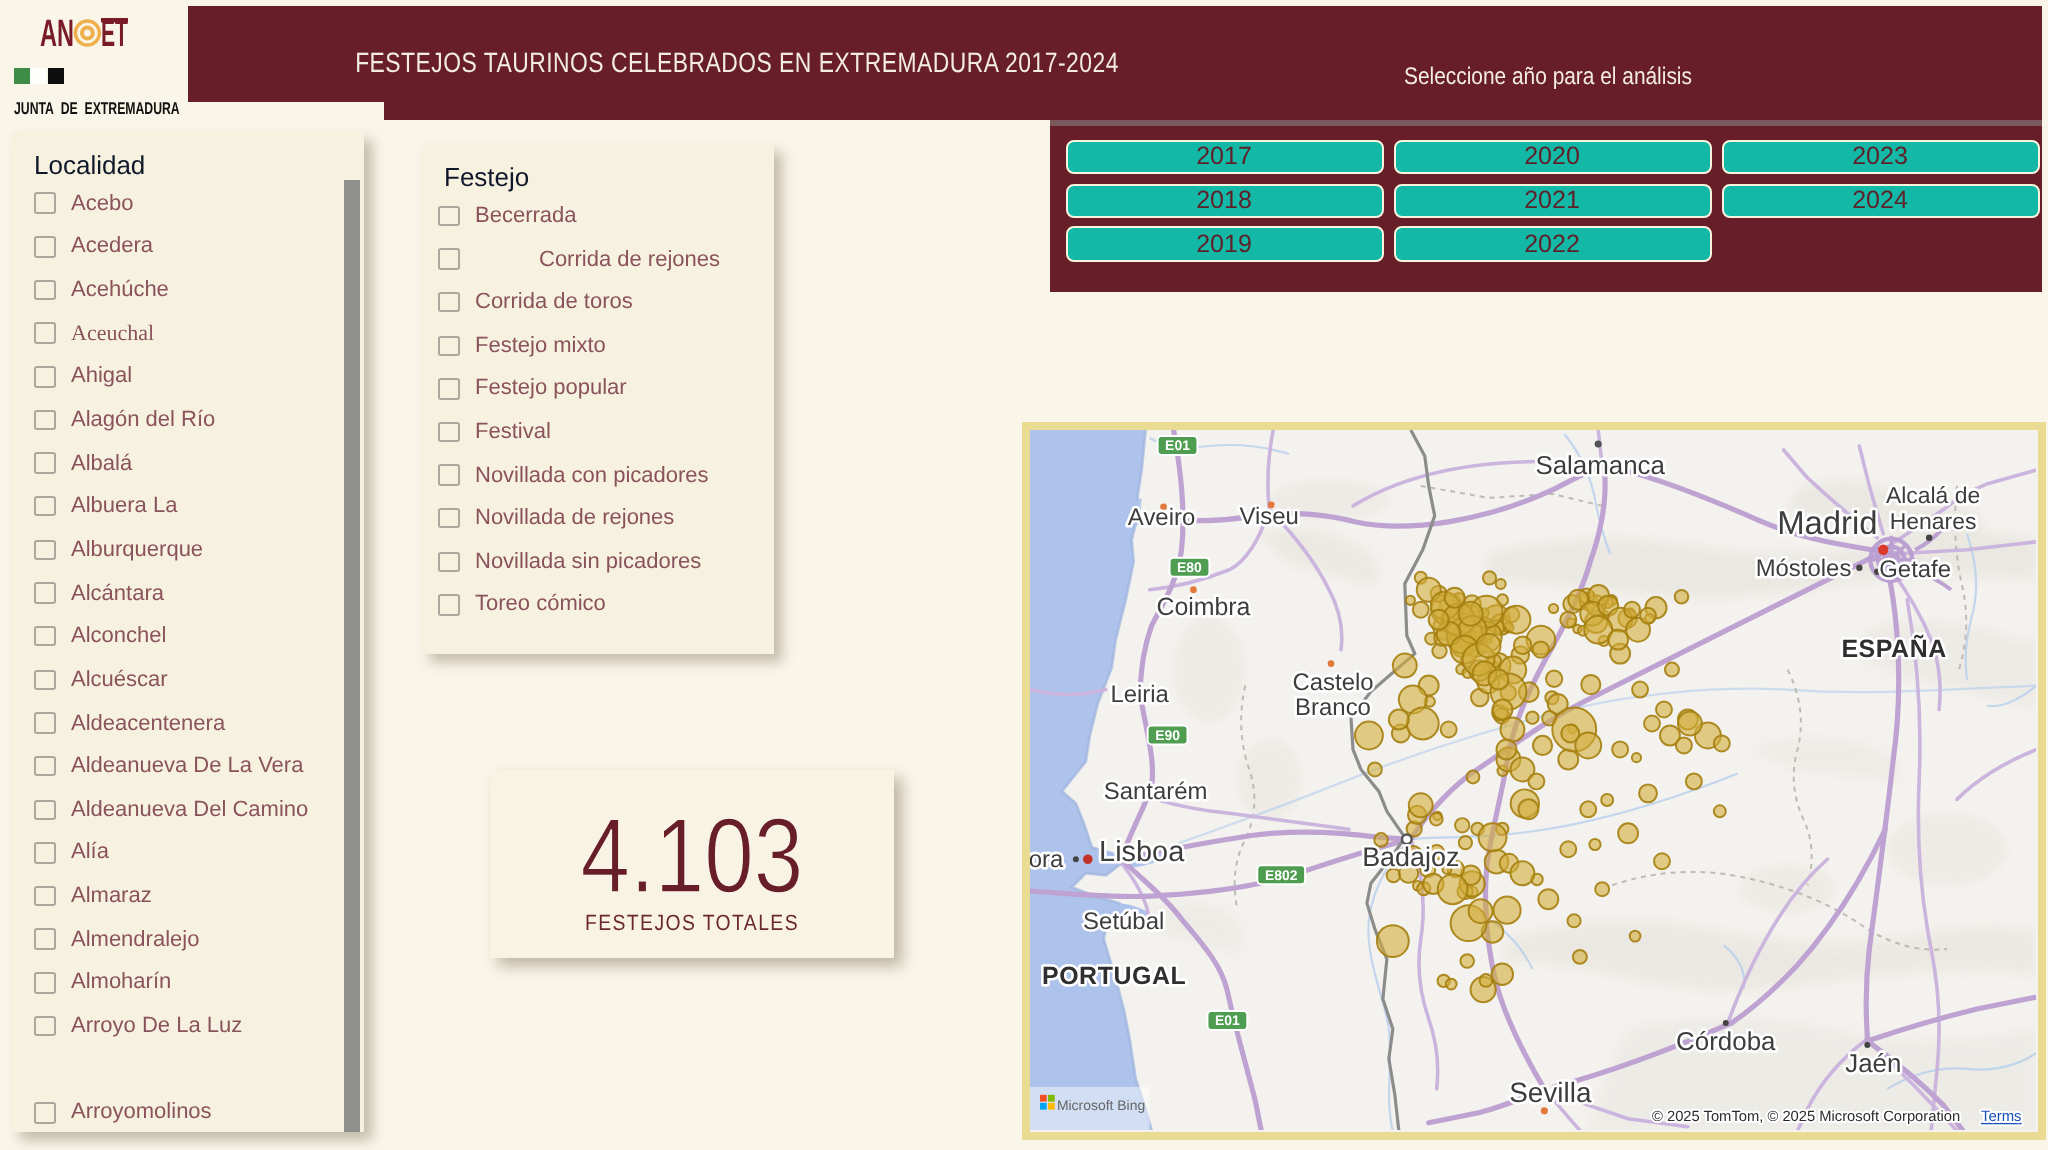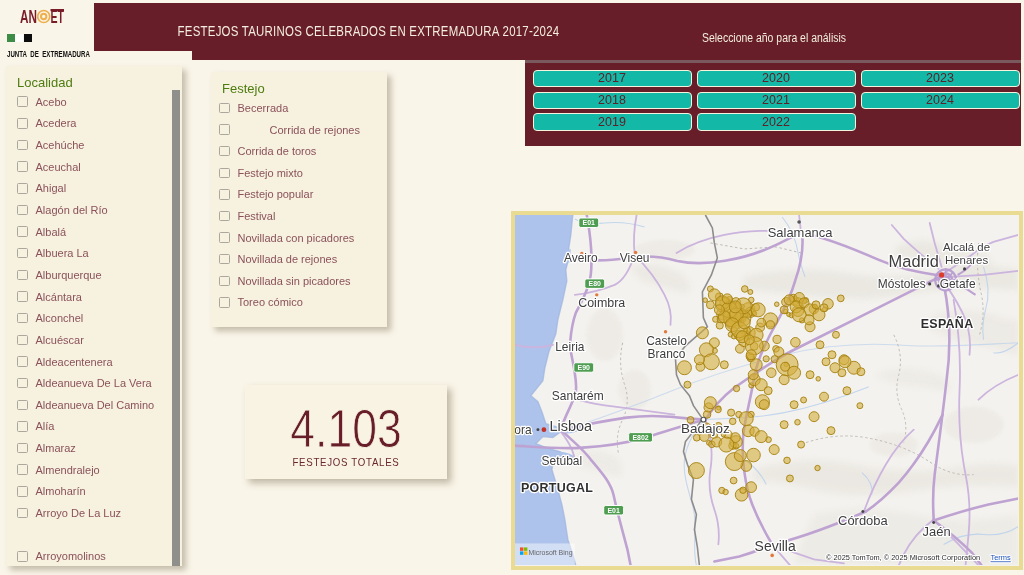--- a/index.html
+++ b/index.html
@@ -22,21 +22,21 @@
   
   #logo { left:20px; top:9px; }
   #flag { left:7px; top:34px; display:flex; }
   #flag div { width:8px; height:8px; }
   #junta { left:7px; top:49px; font-size:8.5px; font-weight:bold; color:#111;
     transform:scaleX(.72); transform-origin:left; letter-spacing:0; white-space:nowrap; }
   
   .panel { background:#F7F1E0; box-shadow:4px 4px 6px rgba(110,95,70,.38); }
   #locpanel { left:6px; top:66px; width:176px; height:500px; }
   #fespanel { left:211px; top:72px; width:176px; height:255px; }
-  .ptitle { position:absolute; left:11px; top:9px; font-size:13px; color:#4d7c0f; }
+  .ptitle { position:absolute; left:11px; top:9px; font-size:13px; color:#0f172a; }
   .item { position:absolute; left:11px; height:21.65px; display:flex; align-items:center; }
   .cb { width:10.5px; height:10.5px; border:1.5px solid #ABA79C; border-radius:1.5px;
     margin-right:8px; flex:none; }
   .lbl { font-size:11px; color:#8A525A; white-space:nowrap; }
   #locscroll { position:absolute; right:2px; top:24px; bottom:0; width:8px; background:#8F8F8B; }
   
   #card { left:245px; top:385px; width:202px; height:94px; background:#F8F3E2;
     box-shadow:4px 4px 7px rgba(120,105,80,.45); text-align:center; }
   #bignum { position:absolute; left:0; width:100%; top:17px; font-size:53px; color:#671E28;
     transform:scaleX(.84); letter-spacing:0px; line-height:1; -webkit-text-stroke:.8px #F8F3E2; }
@@ -86,21 +86,21 @@
       <div class="lbl">Acebo</div>
     </div>
     <div class="item" style="top:46.5px;">
       <div class="cb"></div>
       <div class="lbl">Acedera</div>
     </div>
     <div class="item" style="top:68.2px;">
       <div class="cb"></div>
       <div class="lbl">Acehúche</div>
     </div>
-    <div class="item" style="top:89.8px;">
+    <div class="item" style="top:89.8px;font-family:Liberation Serif, serif;">
       <div class="cb"></div>
       <div class="lbl">Aceuchal</div>
     </div>
     <div class="item" style="top:111.5px;">
       <div class="cb"></div>
       <div class="lbl">Ahigal</div>
     </div>
     <div class="item" style="top:133.2px;">
       <div class="cb"></div>
       <div class="lbl">Alagón del Río</div>

